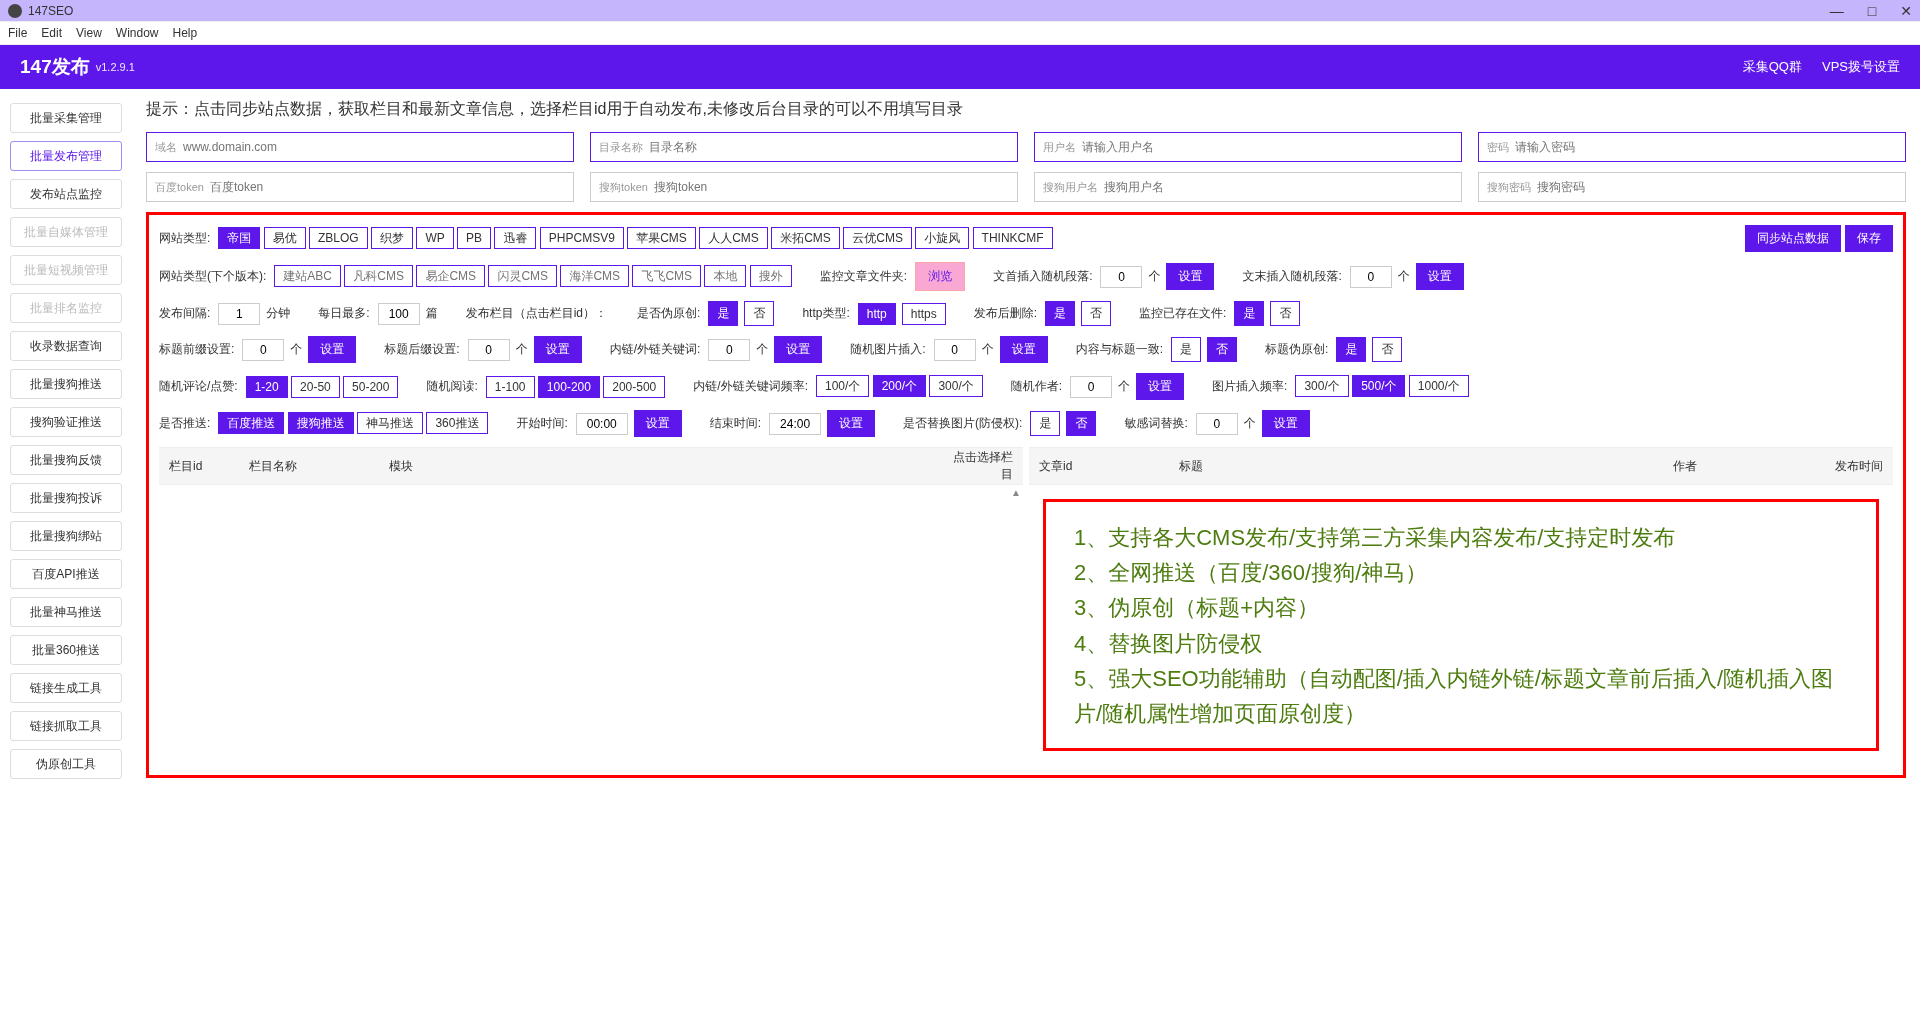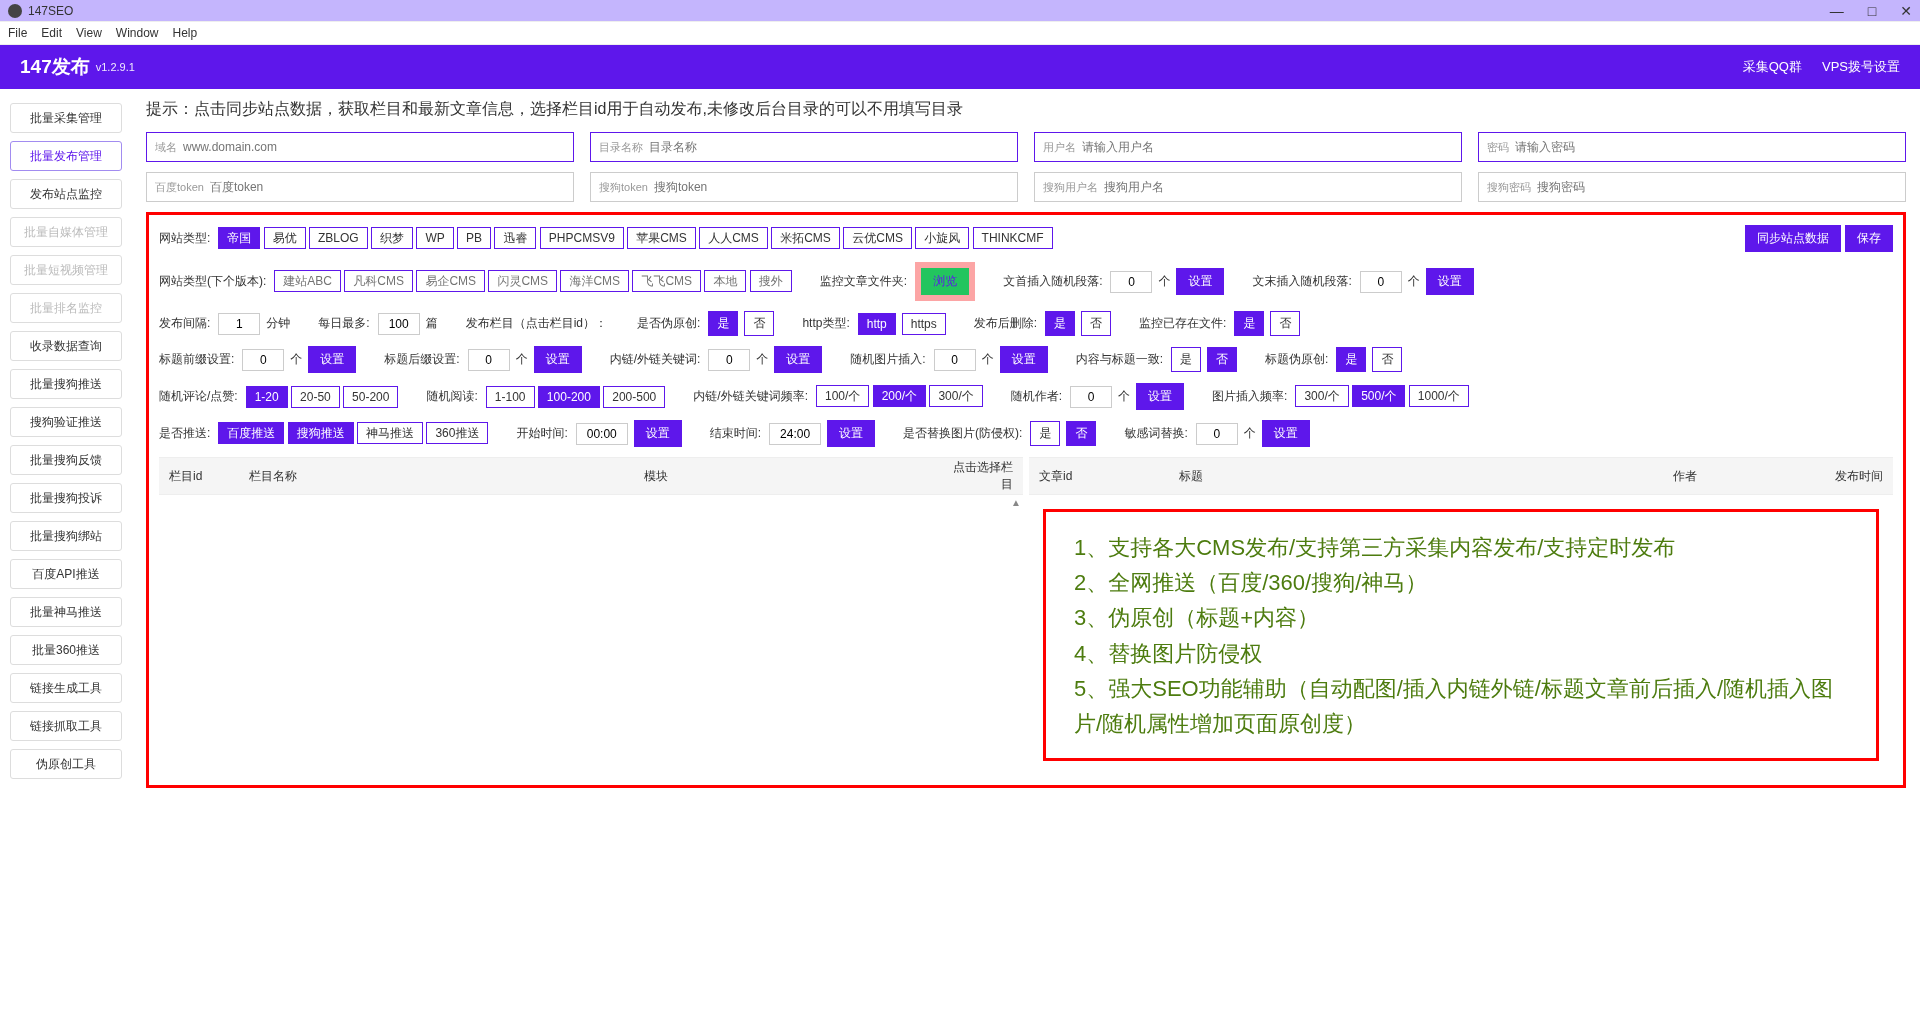--- a/index.html
+++ b/index.html
@@ -26,31 +26,31 @@
 .inputs { display: flex; gap: 16px; margin-bottom: 10px; }
 .inputbox { flex: 1; border: 1px solid #5e17eb; height: 30px; display: flex; align-items: center; padding: 0 8px; }
 .inputbox.plain { border-color: #ccc; }
 .inputbox label { color: #999; font-size: 11px; margin-right: 6px; white-space: nowrap; }
 .inputbox input { border: none; outline: none; flex: 1; font-size: 12px; }
 .redbox { border: 3px solid red; padding: 10px; }
 .row { display: flex; align-items: center; flex-wrap: wrap; gap: 6px; margin-bottom: 10px; font-size: 12px; }
 .row .lbl { margin-right: 2px; }
 .tag { border: 1px solid #5e17eb; color: #737373; padding: 3px 8px; cursor: pointer; background: #fff; font-size: 12px; }
 .btn { background: #5e17eb; color: #fff; border: none; padding: 5px 12px; cursor: pointer; font-size: 12px; }
-.btn.outline { background: #22c55e; color: #5e17eb; border: 6px solid #fca5a5; }
+.btn.outline { background: #f9a8d4; color: #5e17eb; border: 1px solid #fca5a5; }
 .numfield { border: 1px solid #ccc; width: 42px; height: 22px; text-align: center; font-size: 12px; }
 .timefield { border: 1px solid #ccc; width: 52px; height: 22px; text-align: center; font-size: 12px; }
 .rowright { margin-left: auto; display: flex; gap: 4px; }
 .tables { display: flex; gap: 6px; margin-top: 4px; }
 .table { flex: 1; }
 .thead { display: flex; background: #f5f5f5; border-top: 1px solid #eee; border-bottom: 1px solid #eee; height: 38px; align-items: center; font-size: 12px; }
 .thead div { padding: 0 10px; }
 .table.left .thead div:nth-child(1){width:80px}
 .table.left .thead div:nth-child(2){width:140px}
-.table.left .thead div:nth-child(3){flex:1;text-align:center}
+.table.left .thead div:nth-child(3){flex:1;text-align:left}
 .table.left .thead div:nth-child(4){width:90px;text-align:right}
 .table.right .thead div:nth-child(1){width:140px}
 .table.right .thead div:nth-child(2){flex:1}
 .table.right .thead div:nth-child(3){width:140px}
 .table.right .thead div:nth-child(4){width:90px;text-align:right}
 .tbody { height: 280px; overflow: auto; position: relative; }
 .overlay { position: absolute; inset: 14px; border: 3px solid red; padding: 18px 28px; font-size: 22px; color: #4d7c0f; line-height: 1.6; }
 .scroll-arrow { position: absolute; right: 2px; top: 2px; font-size: 10px; color: #888; }
 .yn { border: 1px solid #5e17eb; padding: 3px 8px; cursor: pointer; font-size: 12px; }
 .yn.sel { background: #5e17eb; color: #fff; }

